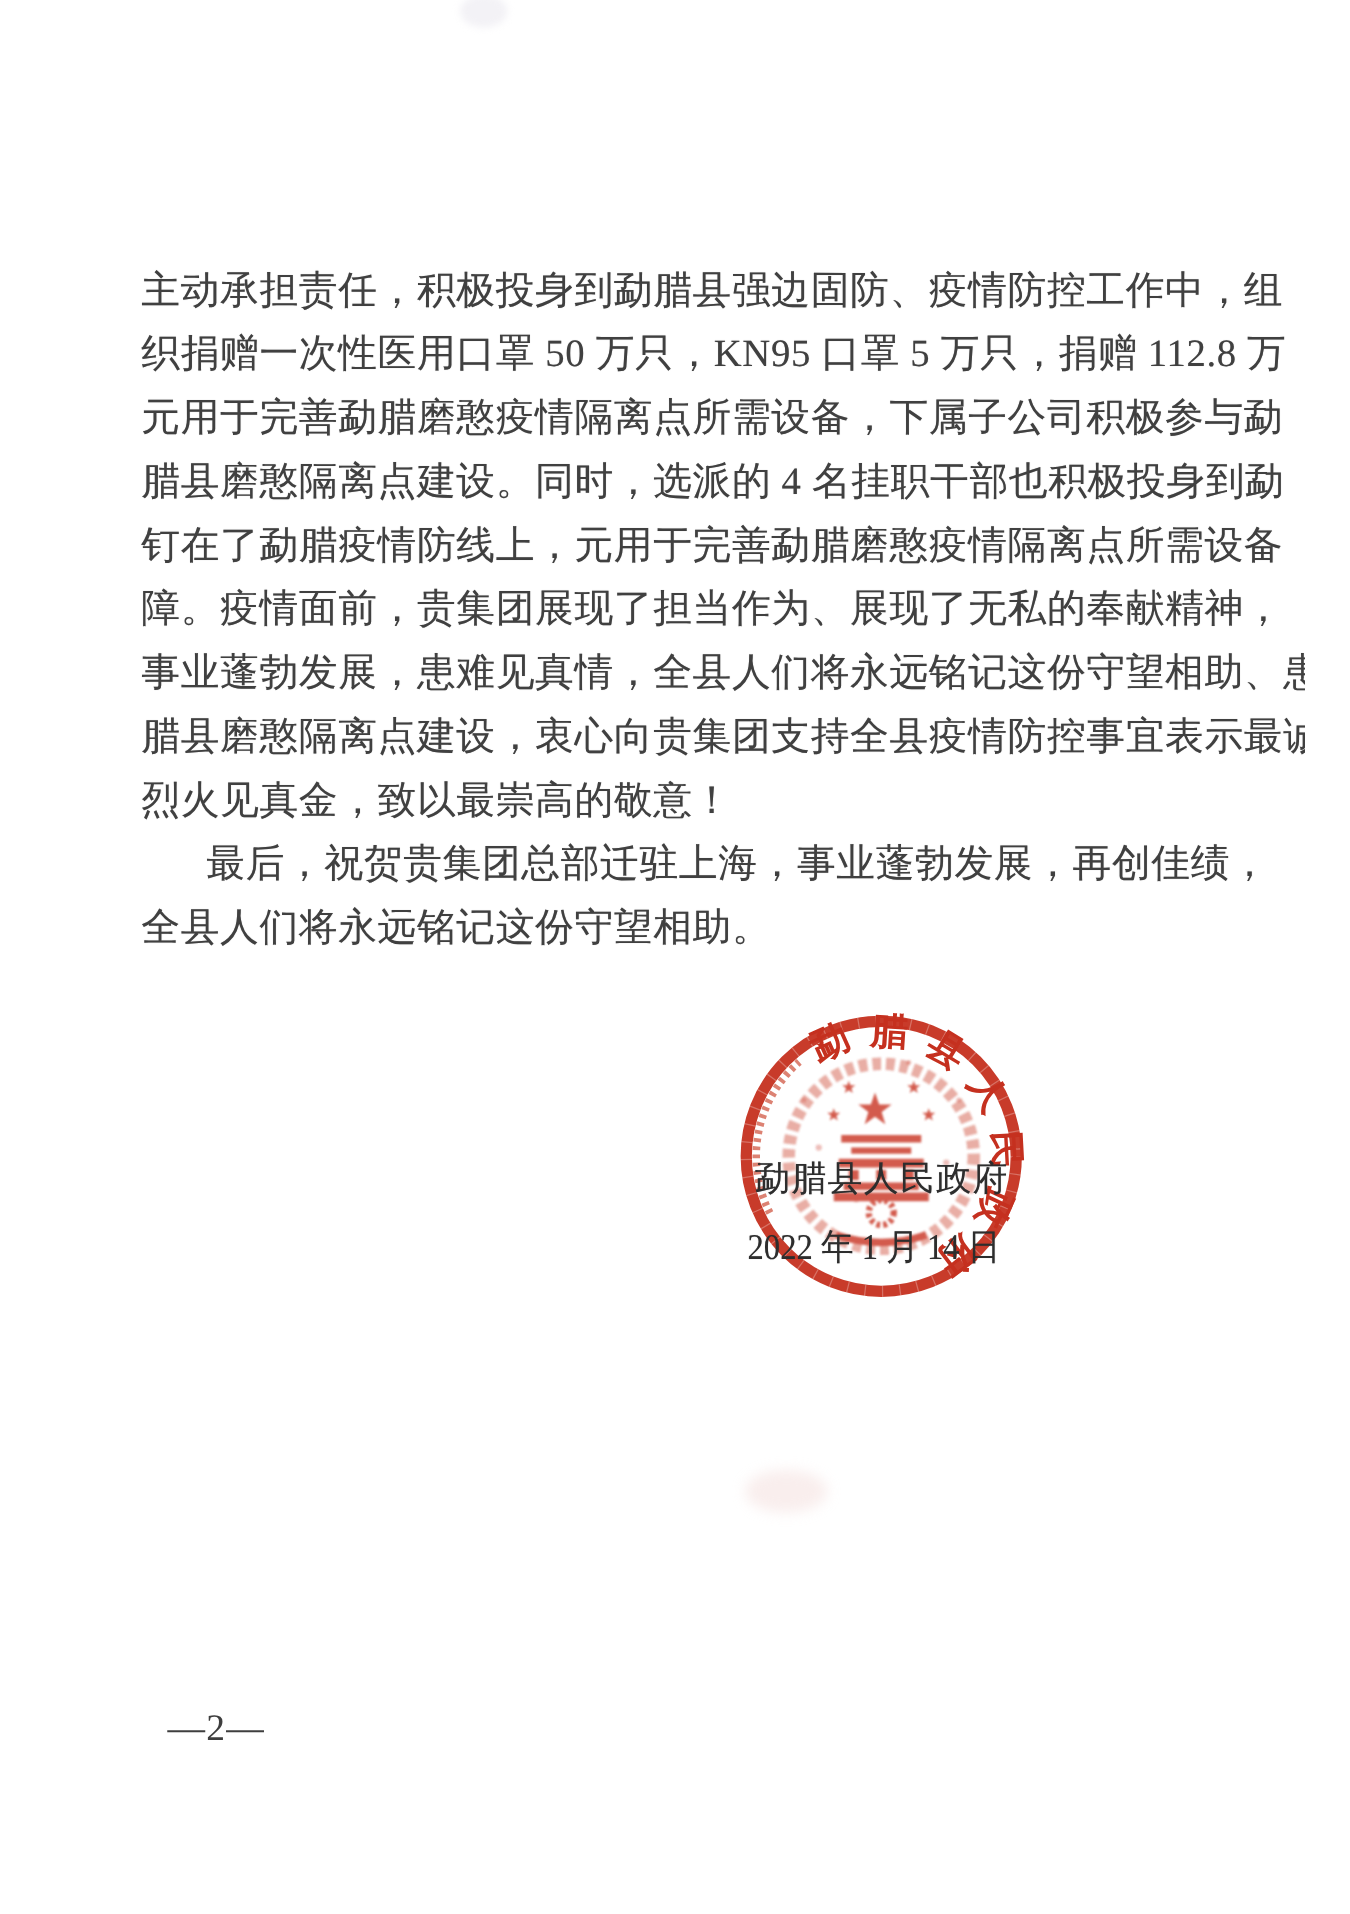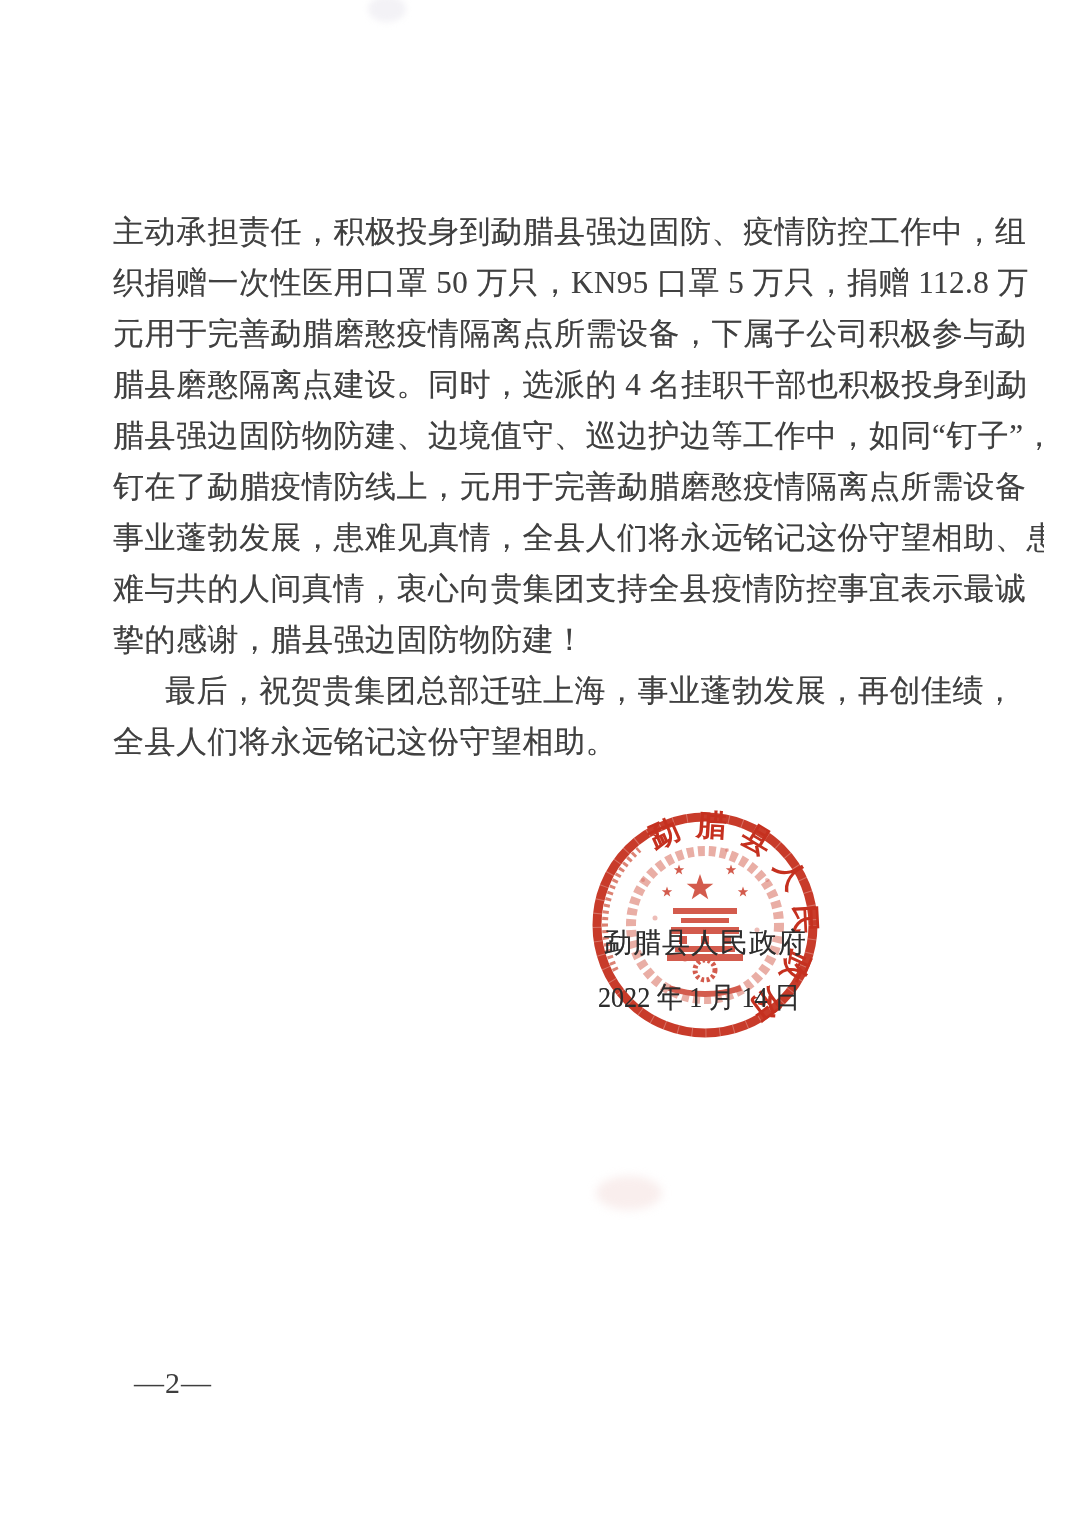--- a/index.html
+++ b/index.html
@@ -51,25 +51,25 @@
 <div class="page">
 
   <div class="smudge smudge-top"></div>
   <div class="smudge smudge-mid"></div>
 
   <div class="letter">
     <div class="line">主动承担责任，积极投身到勐腊县强边固防、疫情防控工作中，组</div>
     <div class="line">织捐赠一次性医用口罩 50 万只，KN95 口罩 5 万只，捐赠 112.8 万</div>
     <div class="line">元用于完善勐腊磨憨疫情隔离点所需设备，下属子公司积极参与勐</div>
     <div class="line">腊县磨憨隔离点建设。同时，选派的 4 名挂职干部也积极投身到勐</div>
-    <div class="line">腊县强边固防物防建、边境值守、巡边护边等工作中，如同“钉子”，</div>
     <div class="line">钉在了勐腊疫情防线上，元用于完善勐腊磨憨疫情隔离点所需设备</div>
+    <div class="line">障。疫情面前，贵集团展现了担当作为、展现了无私的奉献精神，</div>
     <div class="line">事业蓬勃发展，患难见真情，全县人们将永远铭记这份守望相助、患</div>
-    <div class="line">难与共的人间真情，衷心向贵集团支持全县疫情防控事宜表示最诚</div>
-    <div class="line">挚的感谢，腊县强边固防物防建！</div>
+    <div class="line">腊县磨憨隔离点建设，衷心向贵集团支持全县疫情防控事宜表示最诚</div>
+    <div class="line">烈火见真金，致以最崇高的敬意！</div>
     <div class="line indent">最后，祝贺贵集团总部迁驻上海，事业蓬勃发展，再创佳绩，</div>
     <div class="line">全县人们将永远铭记这份守望相助。</div>
   </div>
 
   <div class="seal">
     <svg width="240" height="240" viewBox="0 0 240 240">
       <defs>
         <path id="star" d="M0,-10 L2.4,-3.1 L9.5,-3.1 L3.8,1.2 L5.9,8.1 L0,3.9 L-5.9,8.1 L-3.8,1.2 L-9.5,-3.1 L-2.4,-3.1 Z"></path>
         <filter id="soft">
             <feGaussianBlur stdDeviation="0.7"></feGaussianBlur>

